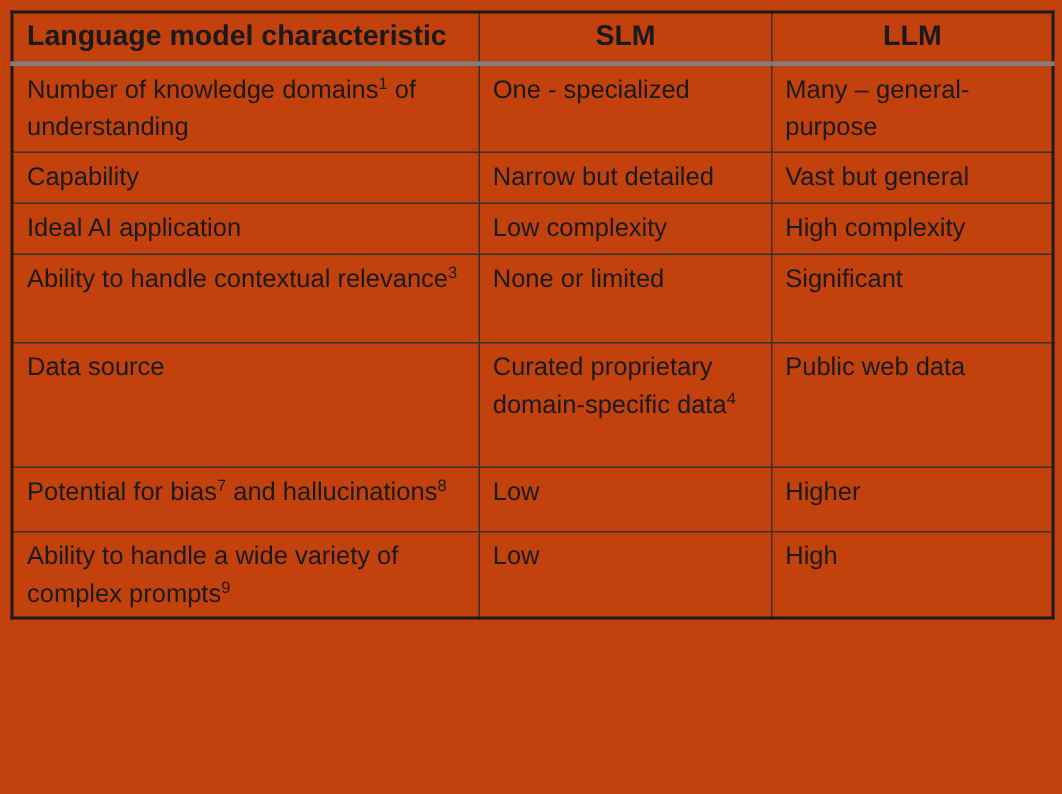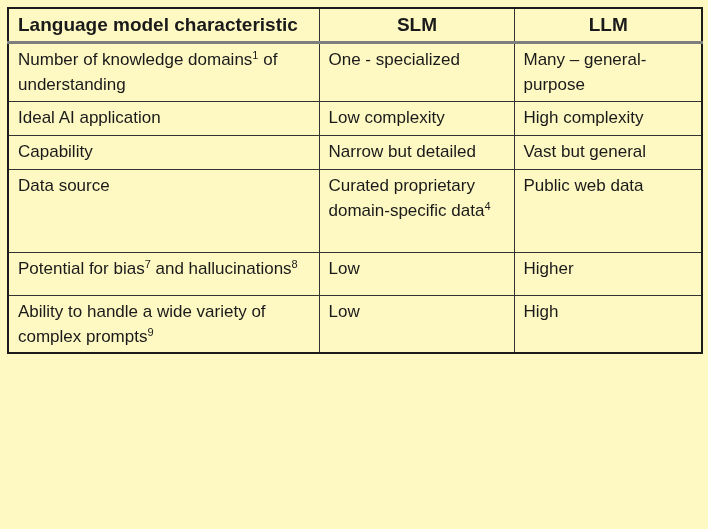--- a/index.html
+++ b/index.html
@@ -7,21 +7,21 @@
     padding: 0;
     background: #ffffff;
     font-family: "Liberation Sans", "DejaVu Sans", sans-serif;
     color: #1a1a1a;
   }
   .page {
     width: 708px;
     height: 529px;
     box-sizing: border-box;
     padding: 7px;
-    background: #fef9c3;
+    background: #c2410c;
     overflow: hidden;
   }
   table.cmp {
     border-collapse: collapse;
     table-layout: fixed;
     width: 694px;
     border: 2px solid #1c1c1c;
   }
   .cmp th, .cmp td {
     border: 1px solid #333333;
@@ -71,28 +71,33 @@
         <th>LLM</th>
       </tr>
     </thead>
     <tbody>
         <tr style="height: 59px;">
           <td>Number of knowledge domains<sup>1</sup> of understanding</td>
           <td>One - specialized</td>
           <td>Many – general-purpose</td>
         </tr>
         <tr style="height: 34px;">
+          <td>Capability</td>
+          <td>Narrow but detailed</td>
+          <td>Vast but general</td>
+        </tr>
+        <tr style="height: 34px;">
           <td>Ideal AI application</td>
           <td>Low complexity</td>
           <td>High complexity</td>
         </tr>
-        <tr style="height: 34px;">
-          <td>Capability</td>
-          <td>Narrow but detailed</td>
-          <td>Vast but general</td>
+        <tr style="height: 59px;">
+          <td>Ability to handle contextual relevance<sup>3</sup></td>
+          <td>None or limited</td>
+          <td>Significant</td>
         </tr>
         <tr style="height: 83px; margin-left: 24px;">
           <td>Data source</td>
           <td>Curated proprietary domain-specific data<sup>4</sup></td>
           <td>Public web data</td>
         </tr>
         <tr style="height: 43px;">
           <td>Potential for bias<sup>7</sup> and hallucinations<sup>8</sup></td>
           <td>Low</td>
           <td>Higher</td>

